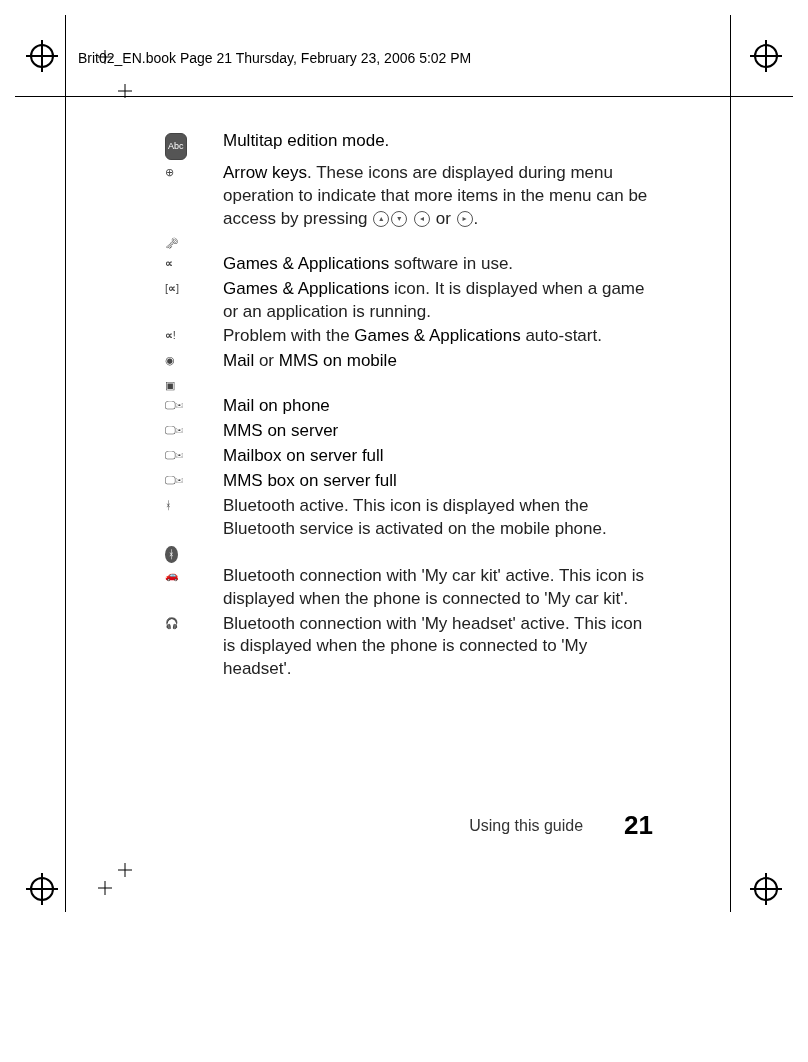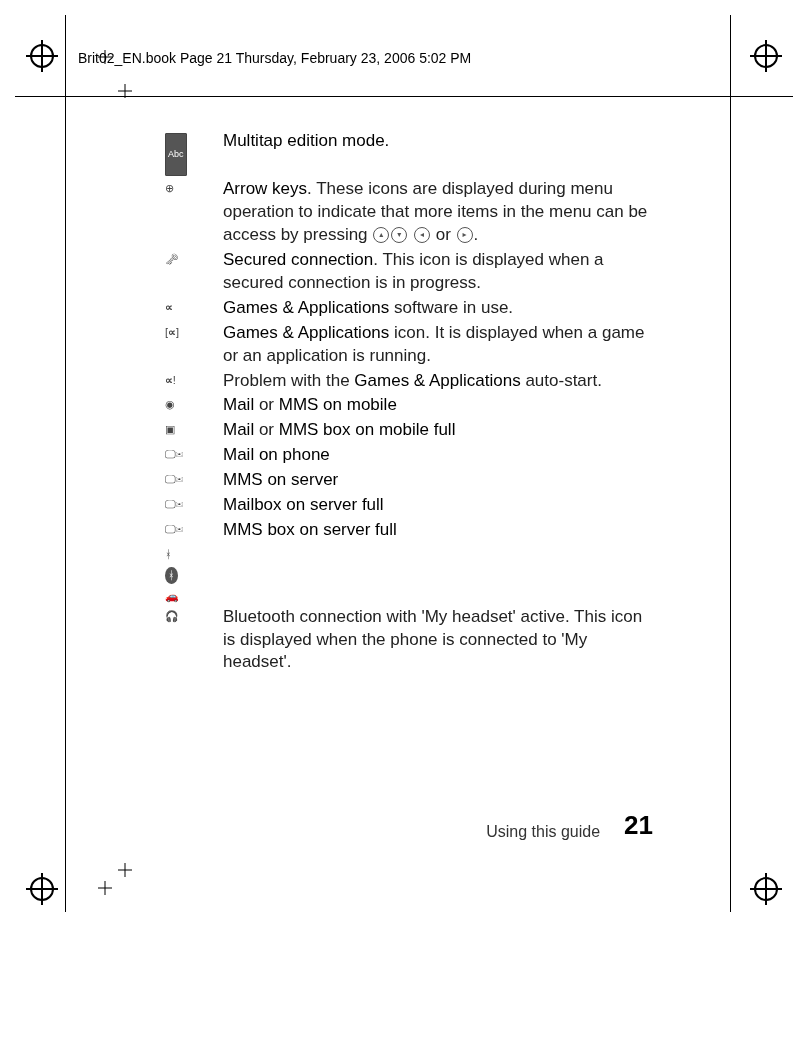--- a/index.html
+++ b/index.html
@@ -29,23 +29,23 @@
   .sc4{left:118px;bottom:50px}
   
   .hdr{position:absolute;left:78px;top:50px;font-size:14px;color:#000}
   
   .content{position:absolute;left:165px;top:130px;right:155px}
   .row{display:flex;align-items:flex-start;margin-bottom:2px;line-height:1.35}
   .ic{flex:0 0 58px;display:flex;justify-content:flex-start;align-items:flex-start;padding-top:3px}
   .txt{flex:1;font-size:17px;color:#222}
   .txt b{font-weight:400;color:#000}
   .glyph{display:inline-block;font-size:11px;color:#444}
-  .box{display:inline-block;border:1px solid #444;border-radius:1px;padding:15px 2px;font-size:9px;line-height:11px;background:#555;color:#fff}
+  .box{display:inline-block;border:1px solid #444;border-radius:6px;padding:7px 2px;font-size:9px;line-height:11px;background:#555;color:#fff}
   .circ{display:inline-flex;align-items:center;justify-content:center;width:14px;height:14px;border:1px solid #555;border-radius:50%;font-size:8px;color:#555;margin:0 1px;vertical-align:middle}
-  .footer{position:absolute;right:155px;bottom:86px;font-size:16px;color:#333;display:flex;align-items:flex-end;gap:24px}
+  .footer{position:absolute;right:155px;bottom:86px;font-size:16px;color:#333;display:flex;align-items:center;gap:41px}
   .pgnum{font-size:26px;font-weight:700;color:#000}
 </style>
 </head>
 <body>
 
 <div class="page">
 
   <div class="hline top"></div>
   <div class="hline bot"></div>
   <div class="vline left"></div>
@@ -72,21 +72,20 @@
       <div class="row">
         <div class="ic">
           <span class="glyph">⊕</span>
         </div>
         <div class="txt"><b>Arrow keys</b>. These icons are displayed during menu operation to indicate that more items in the menu can be access by pressing <span class="circ">▴</span><span class="circ">▾</span> <span class="circ">◂</span> or <span class="circ">▸</span>.</div>
       </div>
       <div class="row">
         <div class="ic">
           <span class="glyph">🗝</span>
         </div>
-        <div class="txt"><b>Secured connection</b>. This icon is displayed when a secured connection is in progress.</div>
       </div>
       <div class="row">
         <div class="ic">
           <span class="glyph"><b>∝</b></span>
         </div>
         <div class="txt"><b>Games &amp; Applications</b> software in use.</div>
       </div>
       <div class="row">
         <div class="ic">
           <span class="glyph">[<b>∝</b>]</span>
@@ -102,21 +101,20 @@
       <div class="row">
         <div class="ic">
           <span class="glyph">◉</span>
         </div>
         <div class="txt"><b>Mail</b> or <b>MMS on mobile</b></div>
       </div>
       <div class="row">
         <div class="ic">
           <span class="glyph">▣</span>
         </div>
-        <div class="txt"><b>Mail</b> or <b>MMS box on mobile full</b></div>
       </div>
       <div class="row">
         <div class="ic">
           <span class="glyph">🖵✉</span>
         </div>
         <div class="txt"><b>Mail on phone</b></div>
       </div>
       <div class="row">
         <div class="ic">
           <span class="glyph">🖵✉</span>
@@ -132,30 +130,32 @@
       <div class="row">
         <div class="ic">
           <span class="glyph">🖵✉</span>
         </div>
         <div class="txt"><b>MMS box on server full</b></div>
       </div>
       <div class="row">
         <div class="ic">
           <span class="glyph">ᚼ</span>
         </div>
+        <div class="txt">Bluetooth active. This icon is displayed when the Bluetooth service is activated on the mobile phone.</div>
       </div>
       <div class="row">
         <div class="ic">
           <span class="glyph" style="background:#555;color:#fff;border-radius:50%;padding:1px 3px">ᚼ</span>
         </div>
       </div>
       <div class="row">
         <div class="ic">
           <span class="glyph">🚗</span>
         </div>
+        <div class="txt">Bluetooth connection with 'My car kit' active. This icon is displayed when the phone is connected to 'My car kit'.</div>
       </div>
       <div class="row">
         <div class="ic">
           <span class="glyph">🎧</span>
         </div>
         <div class="txt">Bluetooth connection with 'My headset' active. This icon is displayed when the phone is connected to 'My headset'.</div>
       </div>
     </div>
 
   <div class="footer">

